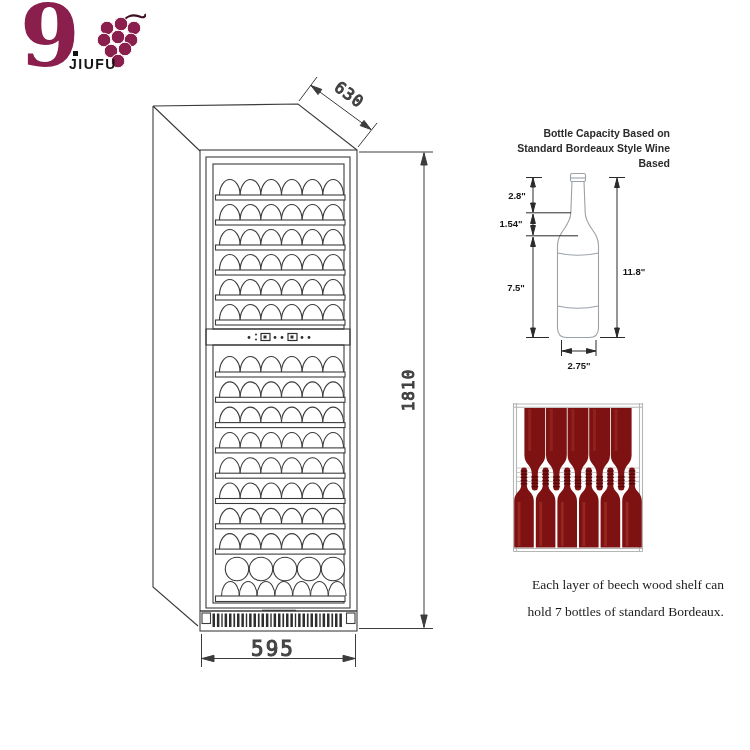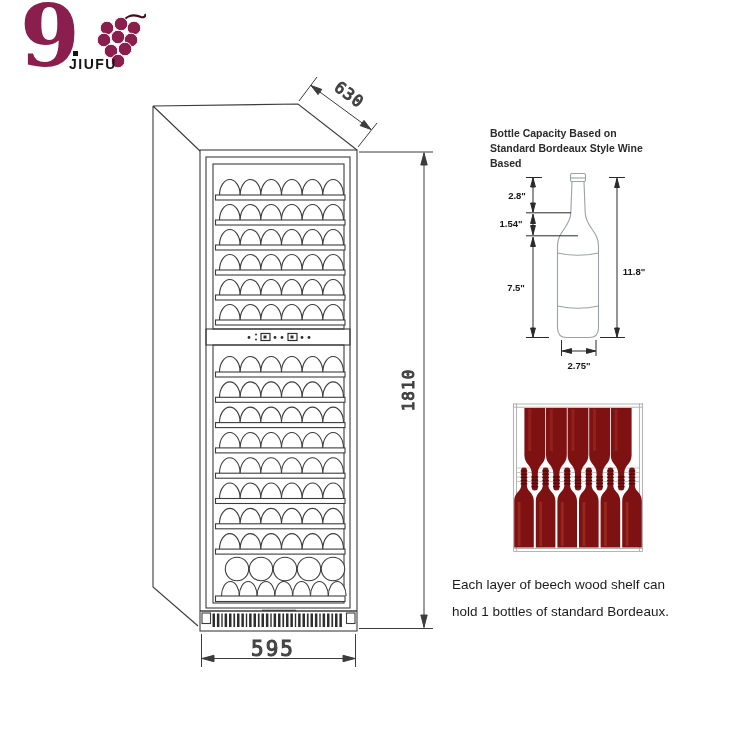--- a/index.html
+++ b/index.html
@@ -7,24 +7,24 @@
           font-family:"Liberation Sans",sans-serif;}
   .abs{position:absolute;}
   
   .logo{left:12px;top:2px;width:170px;height:104px;}
   .logo-nine{left:8px;top:-16px;font-family:"DejaVu Serif",serif;font-weight:bold;
              font-size:86px;line-height:100px;color:#8a1e4c;}
   .logo-brand{left:57px;top:54px;font-size:14px;font-weight:700;letter-spacing:1.5px;
               color:#131313;}
   .logo-jdot{left:61px;top:49px;width:4.5px;height:4.5px;background:#131313;}
   
-  .bottle-title{left:490px;top:126px;width:180px;text-align:left;font-size:10.5px;
+  .bottle-title{left:490px;top:126px;width:180px;text-align:right;font-size:10.5px;
                 font-weight:bold;line-height:15px;color:#2b2b2b;}
-  .shelf-caption{left:452px;top:571px;width:272px;text-align:left;font-size:13.5px;
-                 line-height:27px;color:#1c1c1c;}
+  .shelf-caption{left:452px;top:571px;width:272px;text-align:right;font-size:13.5px;
+                 line-height:27px;color:#1c1c1c;font-family:Liberation Serif, serif;}
   svg text{font-family:"Liberation Sans",sans-serif;}
   text.dim{font-family:"DejaVu Sans Mono",monospace;fill:#4c4c4c;}
   text.bdim{font-size:9.5px;font-weight:bold;fill:#161616;}
 </style>
 </head>
 <body>
 
 <div class="canvas">
 
   <div class="abs logo">
@@ -388,16 +388,16 @@
         <path d="M617.8,477 L624.5999999999999,477" stroke="#58090b" stroke-width="1.5"></path>
         <path d="M617.8,480.2 L624.5999999999999,480.2" stroke="#58090b" stroke-width="1.5"></path>
         <path d="M617.8,483.4 L624.5999999999999,483.4" stroke="#58090b" stroke-width="1.5"></path>
         <path d="M617.8,486.59999999999997 L624.5999999999999,486.59999999999997" stroke="#58090b" stroke-width="1.5"></path>
         <rect x="614.5999999999999" y="409" width="3" height="42" fill="#a63427" opacity="0.45"></rect>
       </g>
   </svg>
 
   <div class="abs shelf-caption">
     <div>Each layer of beech wood shelf can</div>
-    <div>hold 1 bottles of standard Bordeaux.</div>
+    <div>hold 7 bottles of standard Bordeaux.</div>
   </div>
 
 </div>
 
 </body></html>

